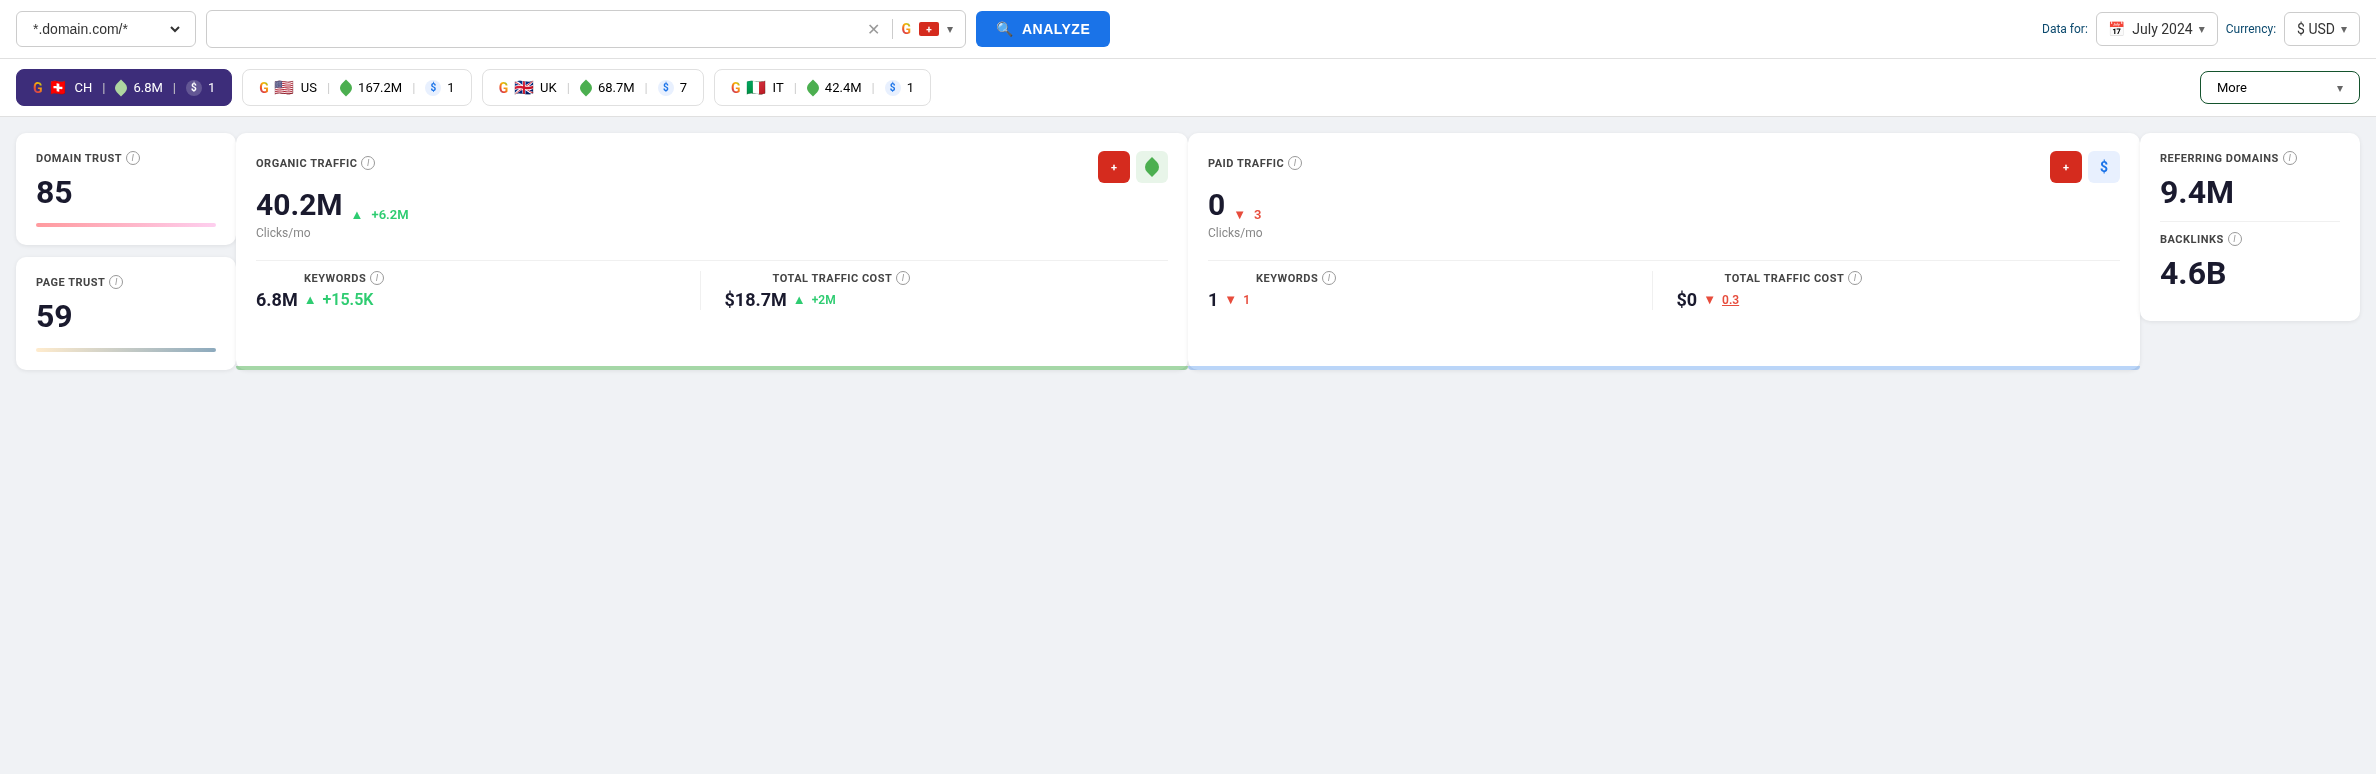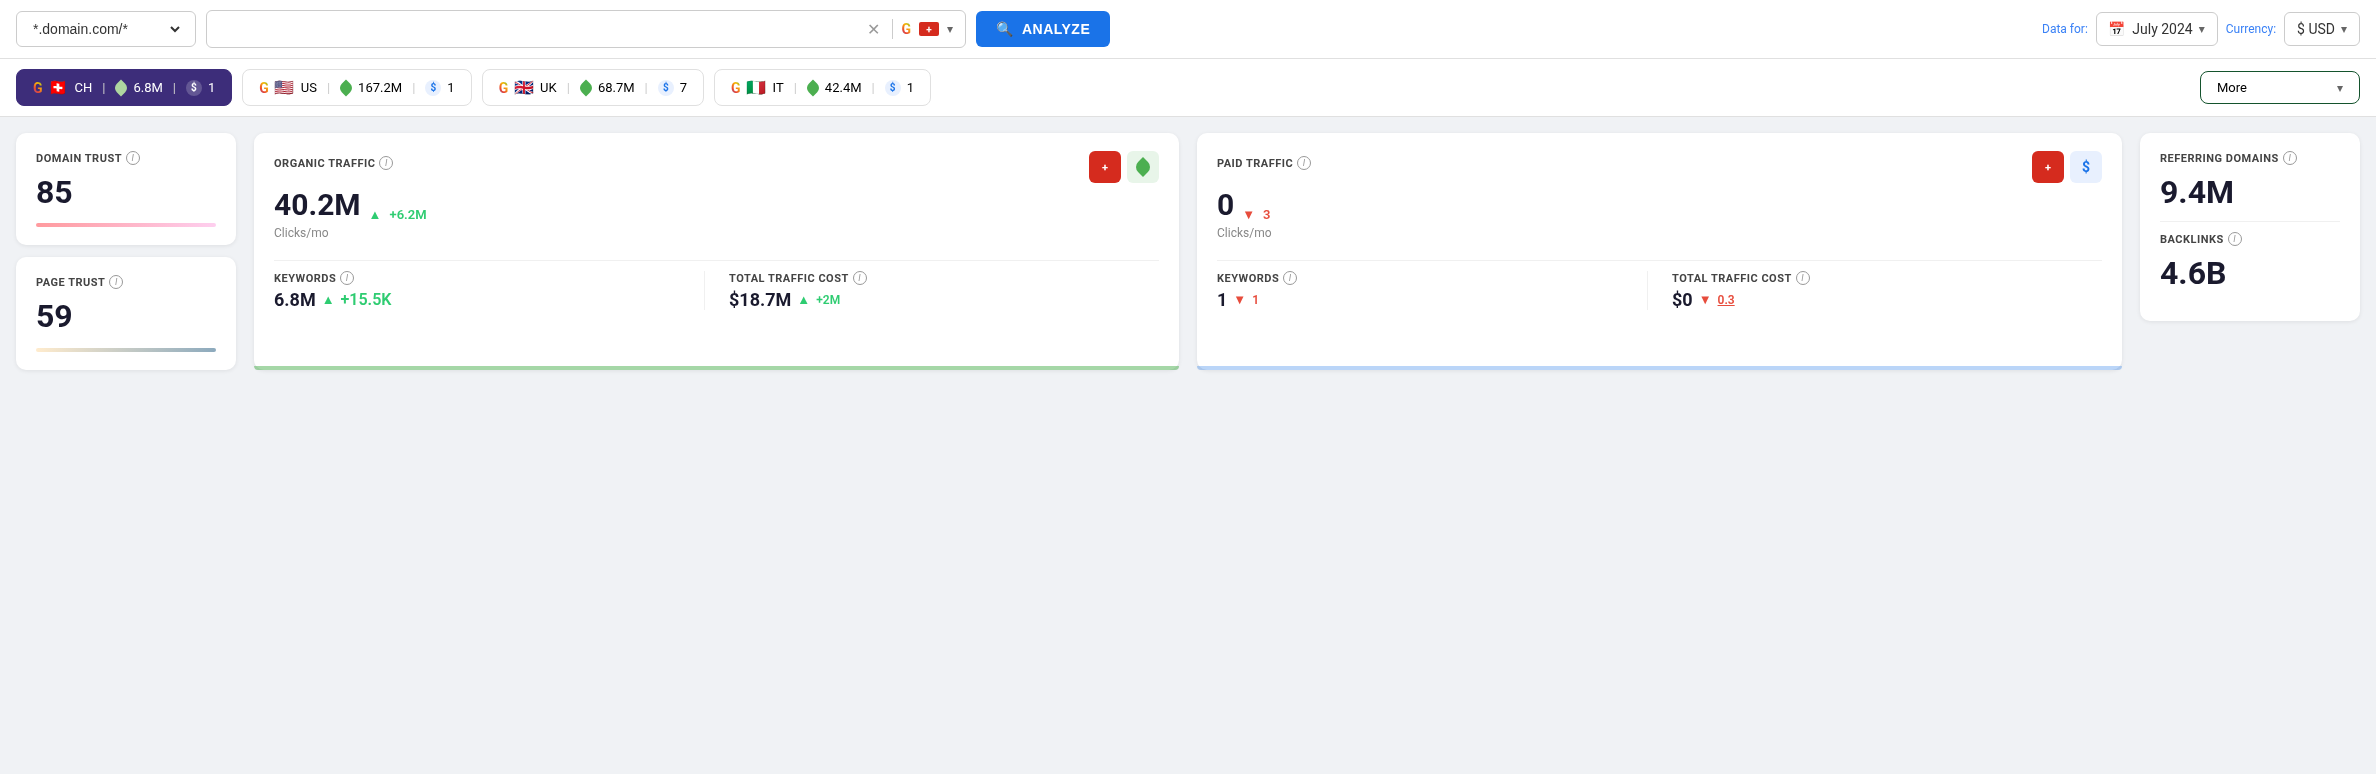--- a/index.html
+++ b/index.html
@@ -100,21 +100,21 @@
 
     .data-for-section {
       display: flex;
       align-items: center;
       gap: 8px;
       margin-left: auto;
     }
 
     .data-for-label {
       font-size: 12px;
-      color: #3b82f6;
+      color: #0c4a6e;
       white-space: nowrap;
     }
 
     .date-select, .currency-select {
       display: flex;
       align-items: center;
       border: 1px solid #ccc;
       border-radius: 6px;
       padding: 8px 12px;
       background: #fff;
@@ -164,21 +164,21 @@
       border: 1px solid #14532d;
       background: #fff;
       margin-left: auto;
       min-width: 160px;
       justify-content: space-between;
     }
 
     .content-area {
       padding: 16px;
       display: flex;
-      gap: 18px;
+      gap: 0;
     }
 
     
     .left-panel {
       display: flex;
       flex-direction: column;
       gap: 12px;
       min-width: 220px;
       max-width: 220px;
     }
@@ -293,20 +293,21 @@
     .sub-label {
       font-size: 11px;
       font-weight: 700;
       color: #444;
       letter-spacing: 0.5px;
       text-transform: uppercase;
       display: flex;
       align-items: center;
       gap: 4px;
       margin-bottom: 4px;
+      margin-left: 48px;
     }
 
     .sub-value {
       font-size: 18px;
       font-weight: 700;
       color: #1a1a2e;
       display: flex;
       align-items: center;
       gap: 6px;
     }

